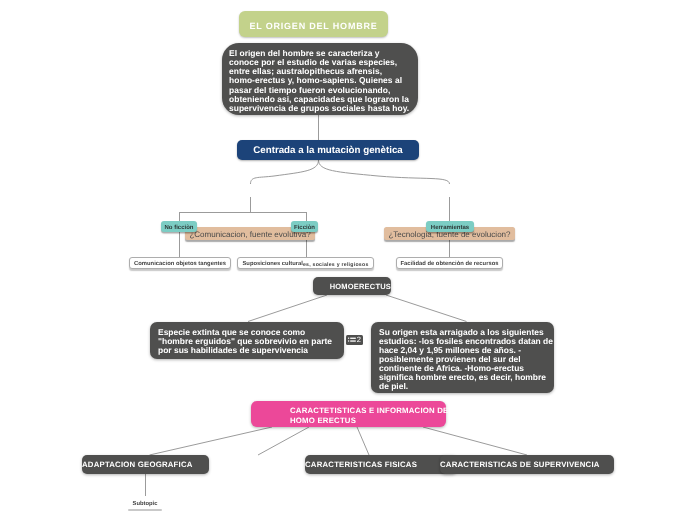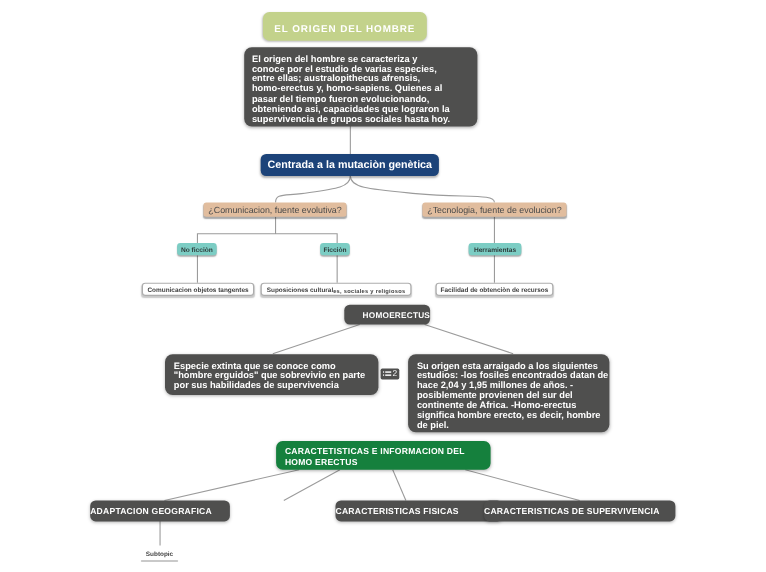--- a/index.html
+++ b/index.html
@@ -14,34 +14,34 @@
   .node{position:absolute;box-sizing:border-box;filter:opacity(1);z-index:1;}
   .node > .lbl{display:block;}
 
   
   #n-root{left:239px;top:11px;width:149px;height:26px;background:#c3d28b;
           border-radius:6px;box-shadow:0 1px 2px rgba(0,0,0,.25);}
   #n-root .lbl{color:#fff;font-size:9px;font-weight:bold;letter-spacing:.8px;
                text-align:center;line-height:30px;white-space:nowrap;}
 
   
-  #n-intro{left:222px;top:43px;width:212px;height:72px;background:#4f4f4e;
-           border-radius:7px;box-shadow:0 1px 3px rgba(0,0,0,.3);}
+  #n-intro{left:222px;top:43px;width:196px;height:72px;background:#4f4f4e;
+           border-radius:17px;box-shadow:0 1px 3px rgba(0,0,0,.3);}
   #n-intro .lbl{color:#fff;font-size:8.45px;font-weight:bold;line-height:9.3px;
                 padding:5.5px 7px 0 7px;letter-spacing:.04px;white-space:pre;}
 
   
-  #n-mut{left:237px;top:140px;width:162px;height:20px;background:#1c4379;
+  #n-mut{left:237px;top:140px;width:182px;height:20px;background:#1c4379;
          border-radius:5px;box-shadow:0 1px 2px rgba(0,0,0,.3);}
   #n-mut .lbl{color:#fff;font-size:9.75px;font-weight:bold;text-align:center;
               line-height:22px;letter-spacing:0px;white-space:nowrap;}
 
   
   .peach{background:#e1bd9e;border-radius:2.5px;height:13px;
-         box-shadow:0 1.5px 1.2px rgba(0,0,0,.34);}
+         box-shadow:0 1.5px 1.2px rgba(0,0,0,.34);margin-top:43px;}
   .peach .lbl{color:#4a4a4a;font-size:8.05px;text-align:center;line-height:15px;white-space:nowrap;}
   #n-comq{left:185px;top:184px;width:130px;}
   #n-tecq{left:384px;top:184px;width:131px;}
 
   
   .teal{background:#7ccdc4;border-radius:3px;height:11px;
         box-shadow:0 1.5px 1.2px rgba(0,0,0,.34);}
   .teal .lbl{color:#2e3b3a;font-size:6px;font-weight:bold;text-align:center;
              line-height:15.5px;white-space:nowrap;}
   #n-nofic{left:161px;top:221px;width:36px;}
@@ -78,22 +78,22 @@
   
   #n-badge{left:346px;top:335px;width:17px;height:9.5px;background:#4f4f4e;
            border-radius:1.5px;display:flex;align-items:center;
            justify-content:flex-start;padding-left:2px;box-sizing:border-box;
            overflow:hidden;}
   #n-badge .bico{display:block;flex:0 0 auto;}
   #n-badge .lbl{color:#fff;font-size:7.6px;line-height:7.6px;font-weight:normal;
                 margin-left:0.8px;margin-top:-0.3px;flex:0 0 auto;}
 
   
-  #n-carinfo{left:251px;top:401px;width:195px;height:26px;background:#15803d;
-             border-radius:6px;box-shadow:0 1px 3px rgba(0,0,0,.3);}
+  #n-carinfo{left:251px;top:401px;width:195px;height:26px;background:#ec4899;
+             border-radius:6px;box-shadow:0 1px 3px rgba(0,0,0,.3);padding-left:31px;}
   #n-carinfo .lbl{color:#fff;font-size:7.8px;font-weight:bold;line-height:10.5px;
                   padding:4.5px 8px 0 8px;letter-spacing:.2px;white-space:pre;}
 
   
   .dpill{background:#4f4f4e;border-radius:5px;height:19px;
          box-shadow:0 1px 3px rgba(0,0,0,.3);}
   .dpill .lbl{color:#fff;font-size:7.8px;font-weight:bold;
               line-height:20px;letter-spacing:.2px;white-space:nowrap;}
   #n-adap{left:82px;top:455px;width:127px;}
   #n-comu{left:217px;top:455px;width:81px;}

